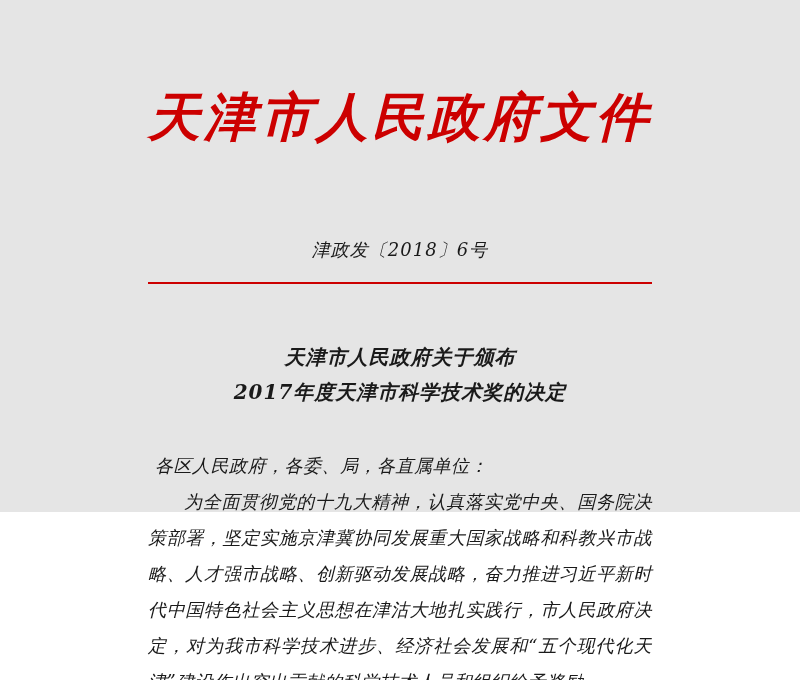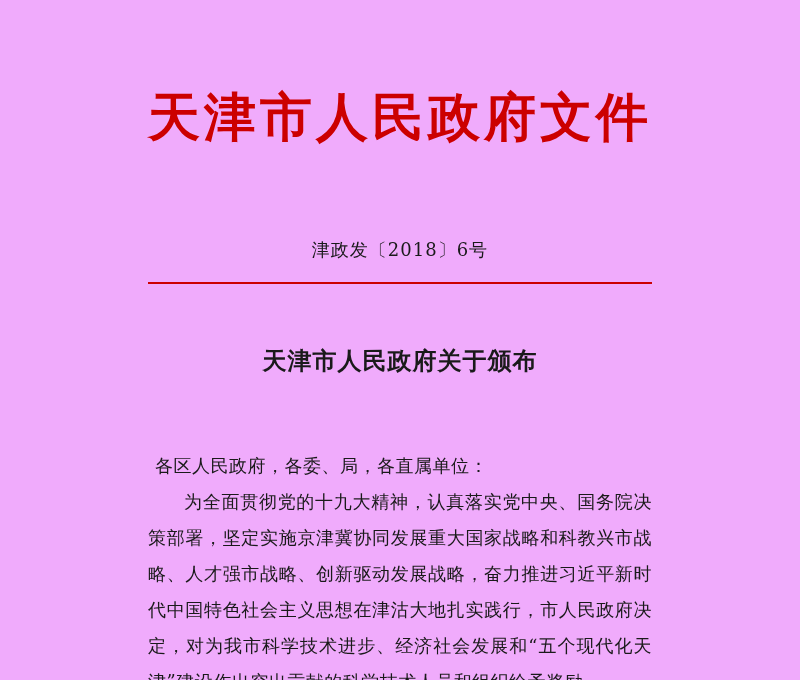--- a/index.html
+++ b/index.html
@@ -9,22 +9,23 @@
   body {
     width: 800px;
     height: 680px;
     background: #ffffff;
     font-family: "DejaVu Serif", "Liberation Serif", serif;
     overflow: hidden;
   }
   .page {
     position: relative;
     width: 800px;
-    height: 680px;
-    background: #f0abfc;
+    height: 512px;
+    background: #e5e5e5;
+    font-style: italic;
   }
   .doc-title {
     position: absolute;
     top: 88px;
     left: 0;
     width: 800px;
     text-align: center;
     color: #cc0000;
     font-family: "DejaVu Serif", "Liberation Serif", serif;
     font-weight: bold;
@@ -51,21 +52,21 @@
     height: 2px;
     background: #cc0000;
   }
   .subject {
     position: absolute;
     top: 340px;
     left: 0;
     width: 800px;
     text-align: center;
     color: #1a1a1a;
-    font-size: 24px;
+    font-size: 20px;
     font-weight: bold;
     line-height: 1.75;
     letter-spacing: 1px;
   }
   .subject .line {
     display: block;
   }
   .body-block {
     position: absolute;
     top: 448px;
@@ -91,20 +92,21 @@
 <div class="page">
 
   <div class="doc-title">天津市人民政府文件</div>
 
   <div class="doc-number">津政发〔2018〕6号</div>
 
   <div class="red-rule"></div>
 
   <div class="subject">
     <span class="line">天津市人民政府关于颁布</span>
+    <span class="line">2017年度天津市科学技术奖的决定</span>
   </div>
 
   <div class="body-block">
     <p class="salutation">各区人民政府，各委、局，各直属单位：</p>
     <p class="para">为全面贯彻党的十九大精神，认真落实党中央、国务院决策部署，坚定实施京津冀协同发展重大国家战略和科教兴市战略、人才强市战略、创新驱动发展战略，奋力推进习近平新时代中国特色社会主义思想在津沽大地扎实践行，市人民政府决定，对为我市科学技术进步、经济社会发展和“五个现代化天津”建设作出突出贡献的科学技术人员和组织给予奖励。</p>
   </div>
 
 </div>
 
 </body></html>

